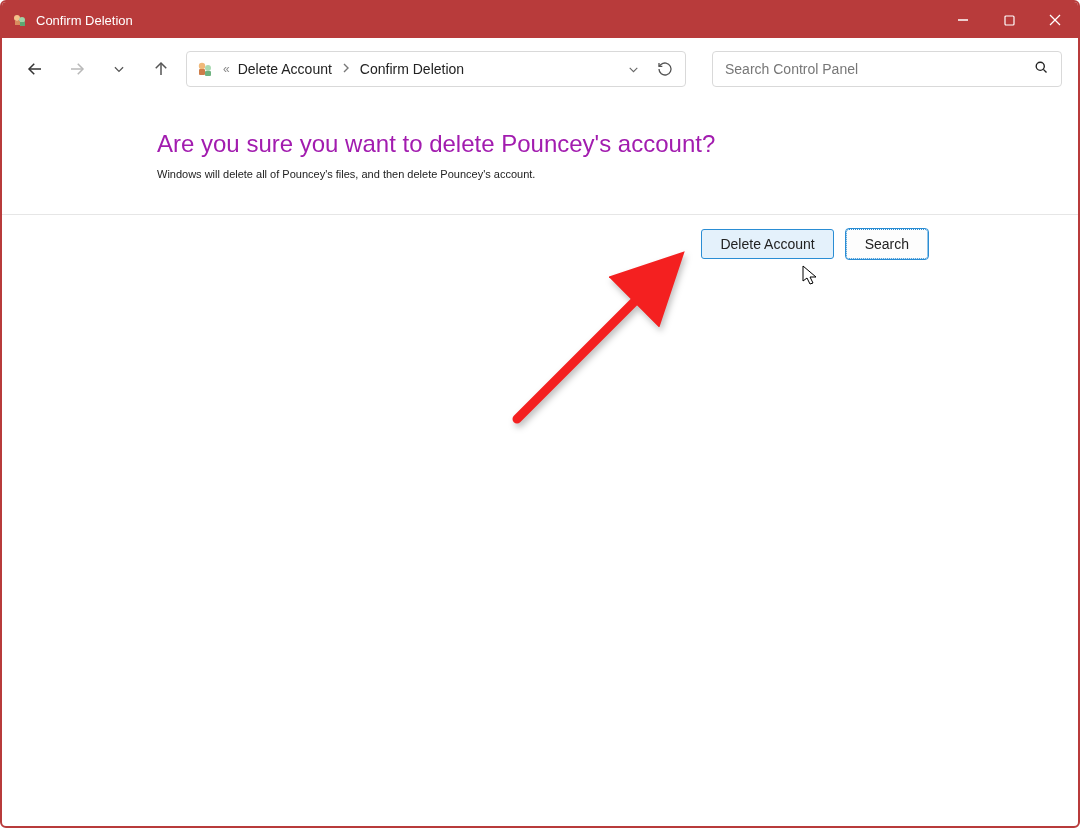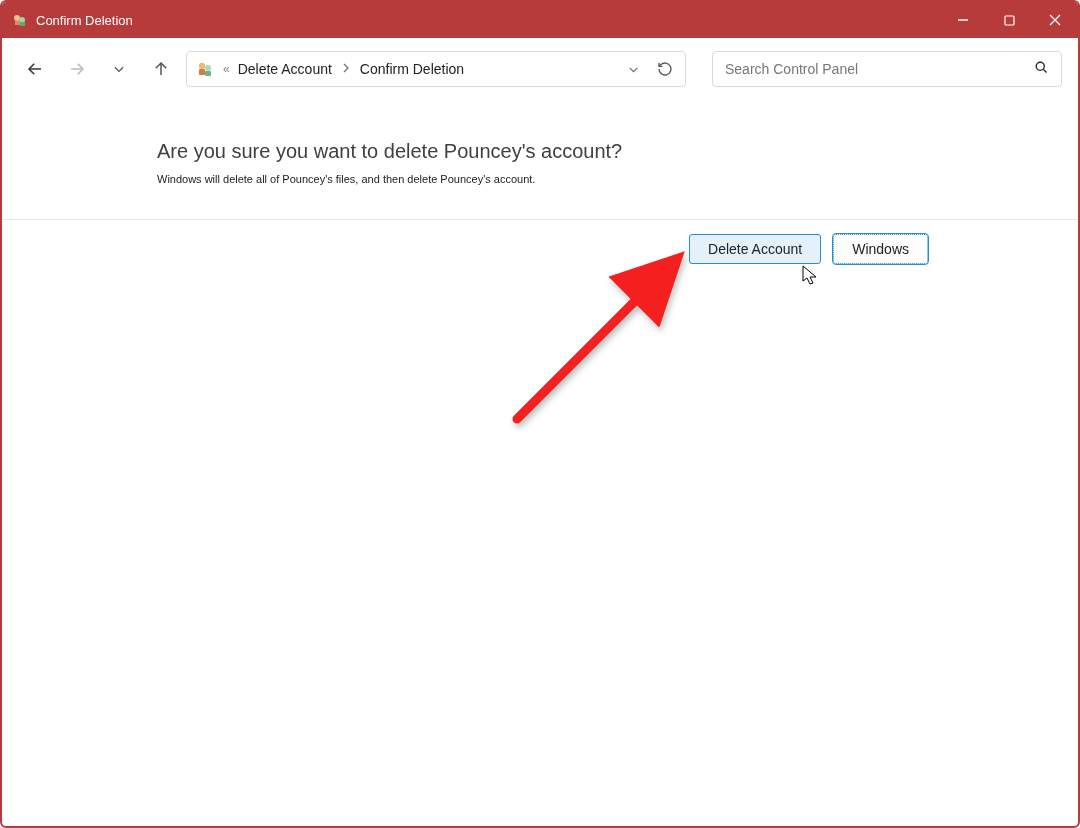--- a/index.html
+++ b/index.html
@@ -105,25 +105,24 @@
       color:#222;
       background:transparent;
     }
     .searchbox input::placeholder { color:#777; }
     .search-icon { color:#333; }
     
     .content {
       padding: 30px 0 0 155px;
     }
     .heading {
-      color: #404040;
-      font-size: 20px;
+      color: #a21caf;
+      font-size: 24px;
       font-weight: 400;
       margin-bottom: 10px;
-      margin-top: 10px;
     }
     .subtext {
       color: #222;
       font-size: 11px;
     }
     .divider {
       border-top: 1px solid #e6e6e6;
       margin-top: 34px;
     }
     .button-row {
@@ -270,21 +269,21 @@
 
 <div class="content">
   <div class="heading">Are you sure you want to delete Pouncey's account?</div>
   <div class="subtext">Windows will delete all of Pouncey's files, and then delete Pouncey's account.</div>
 </div>
 
 <div class="divider"></div>
 
 <div class="button-row">
   <div class="btn btn-primary">Delete Account</div>
-  <div class="btn btn-secondary">Windows</div>
+  <div class="btn btn-secondary">Search</div>
 </div>
 
 <svg class="annotation" width="210" height="190">
   <defs>
     <marker id="arrowhead" markerWidth="8" markerHeight="8" refX="6" refY="4" orient="auto">
       <polygon points="0 0, 8 4, 0 8" fill="#f42020"></polygon>
     </marker>
   </defs>
   <line x1="10" y1="175" x2="165" y2="20" stroke="#f42020" stroke-width="9" stroke-linecap="round" marker-end="url(#arrowhead)"></line>
 </svg>

